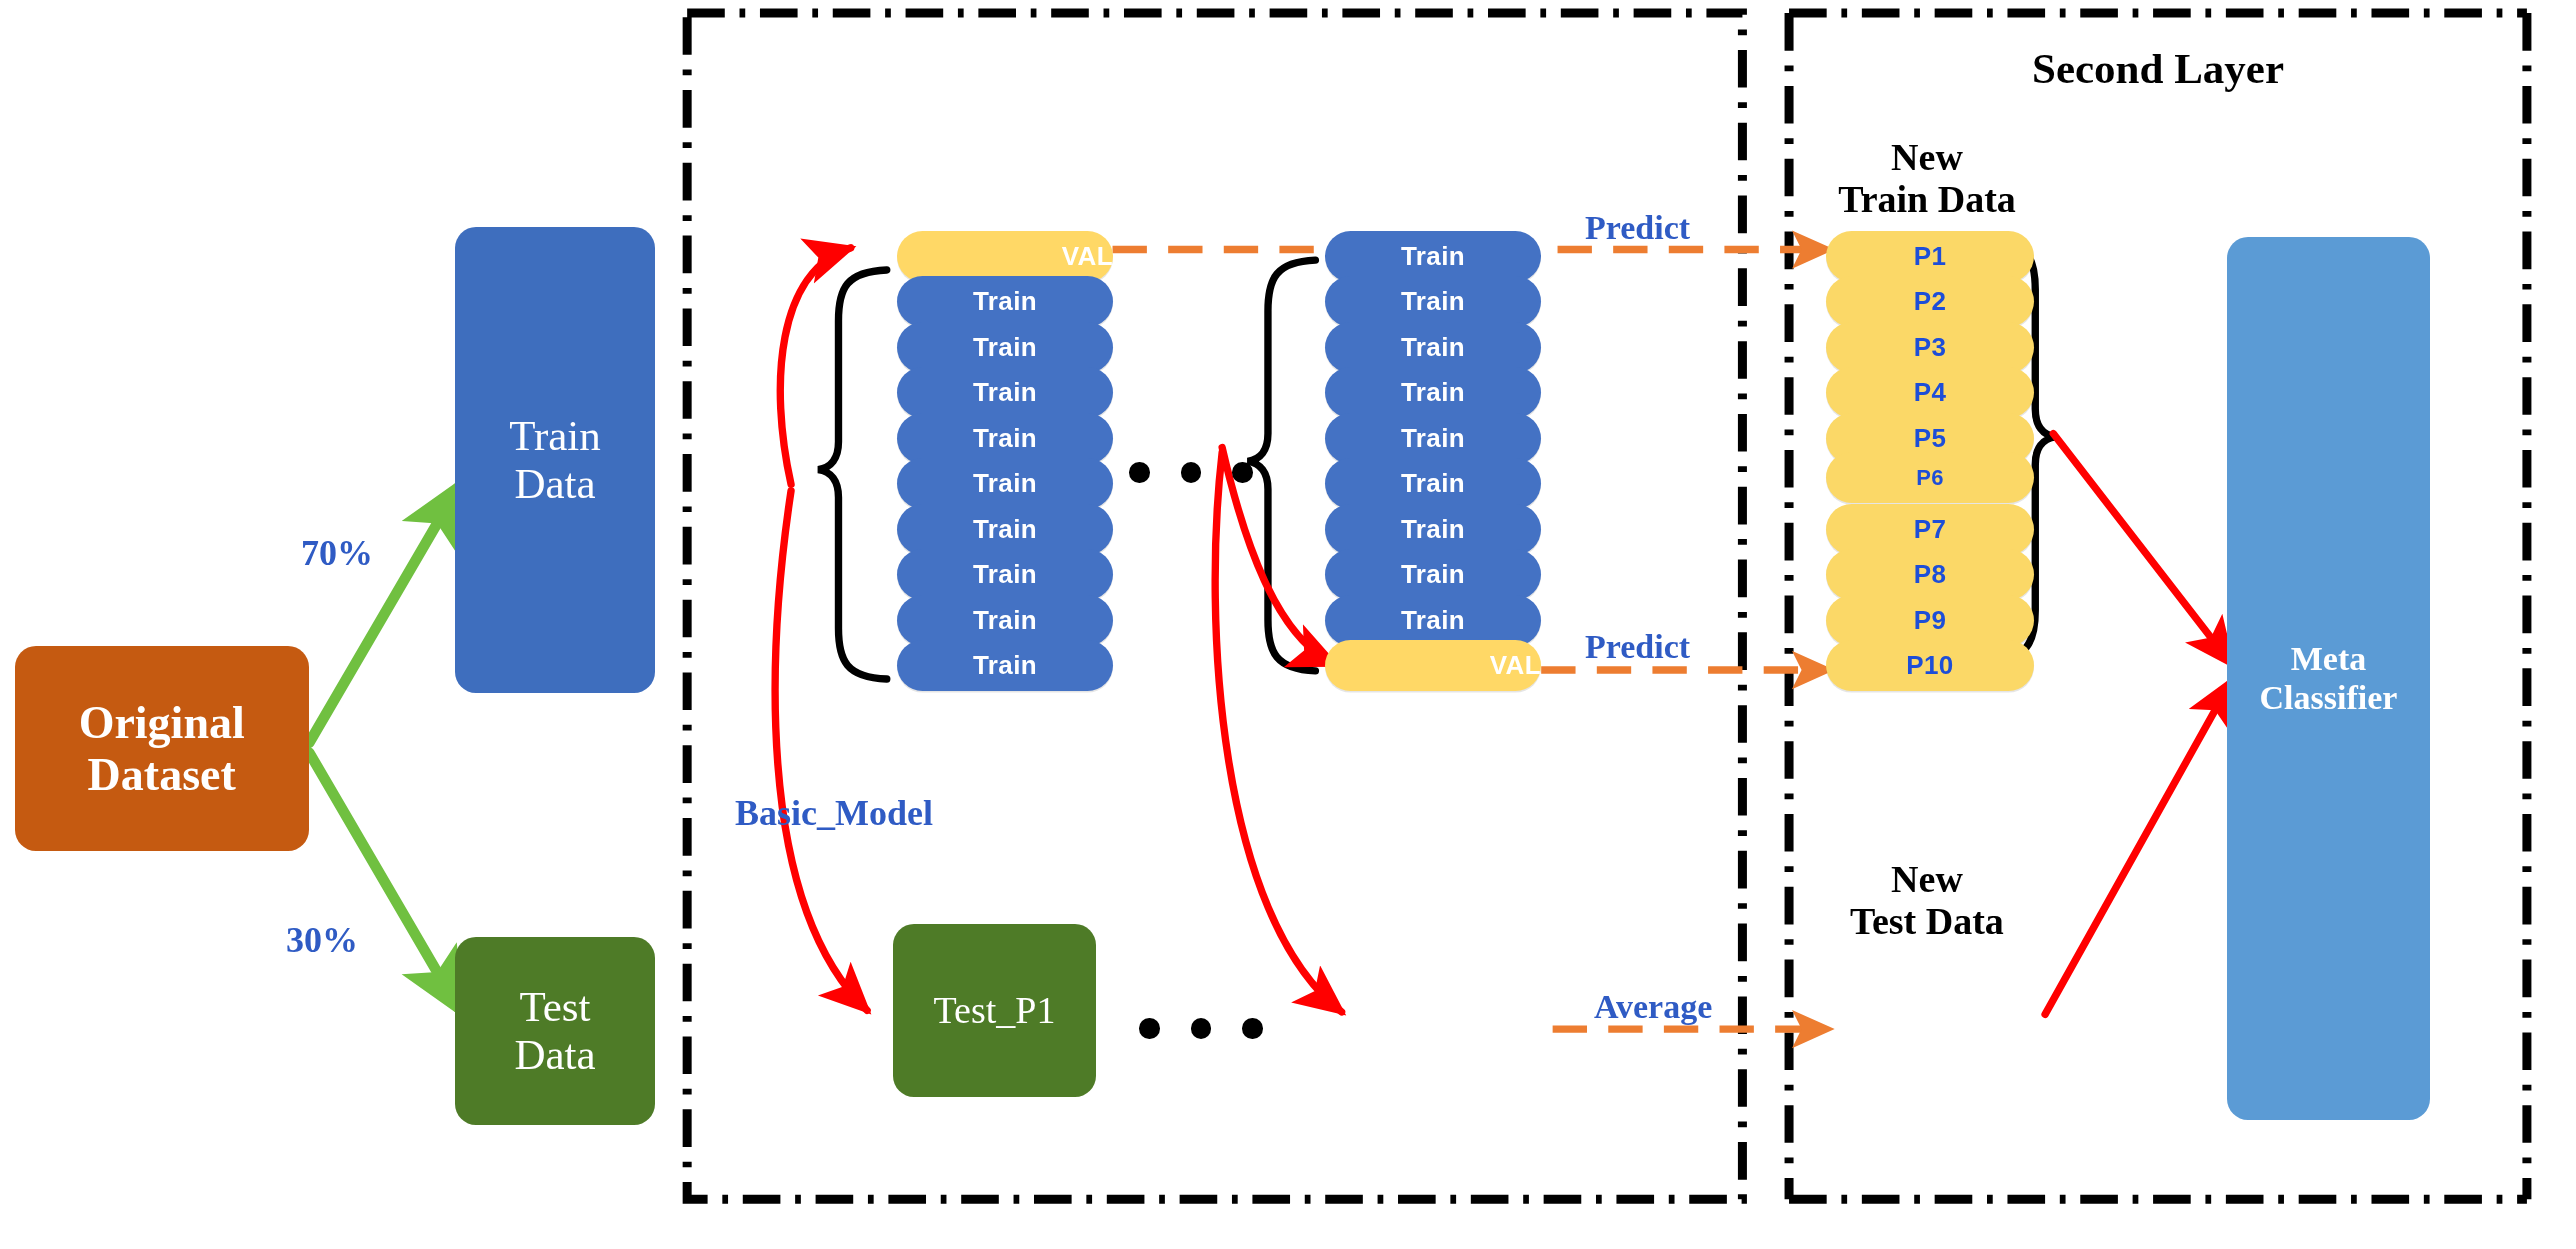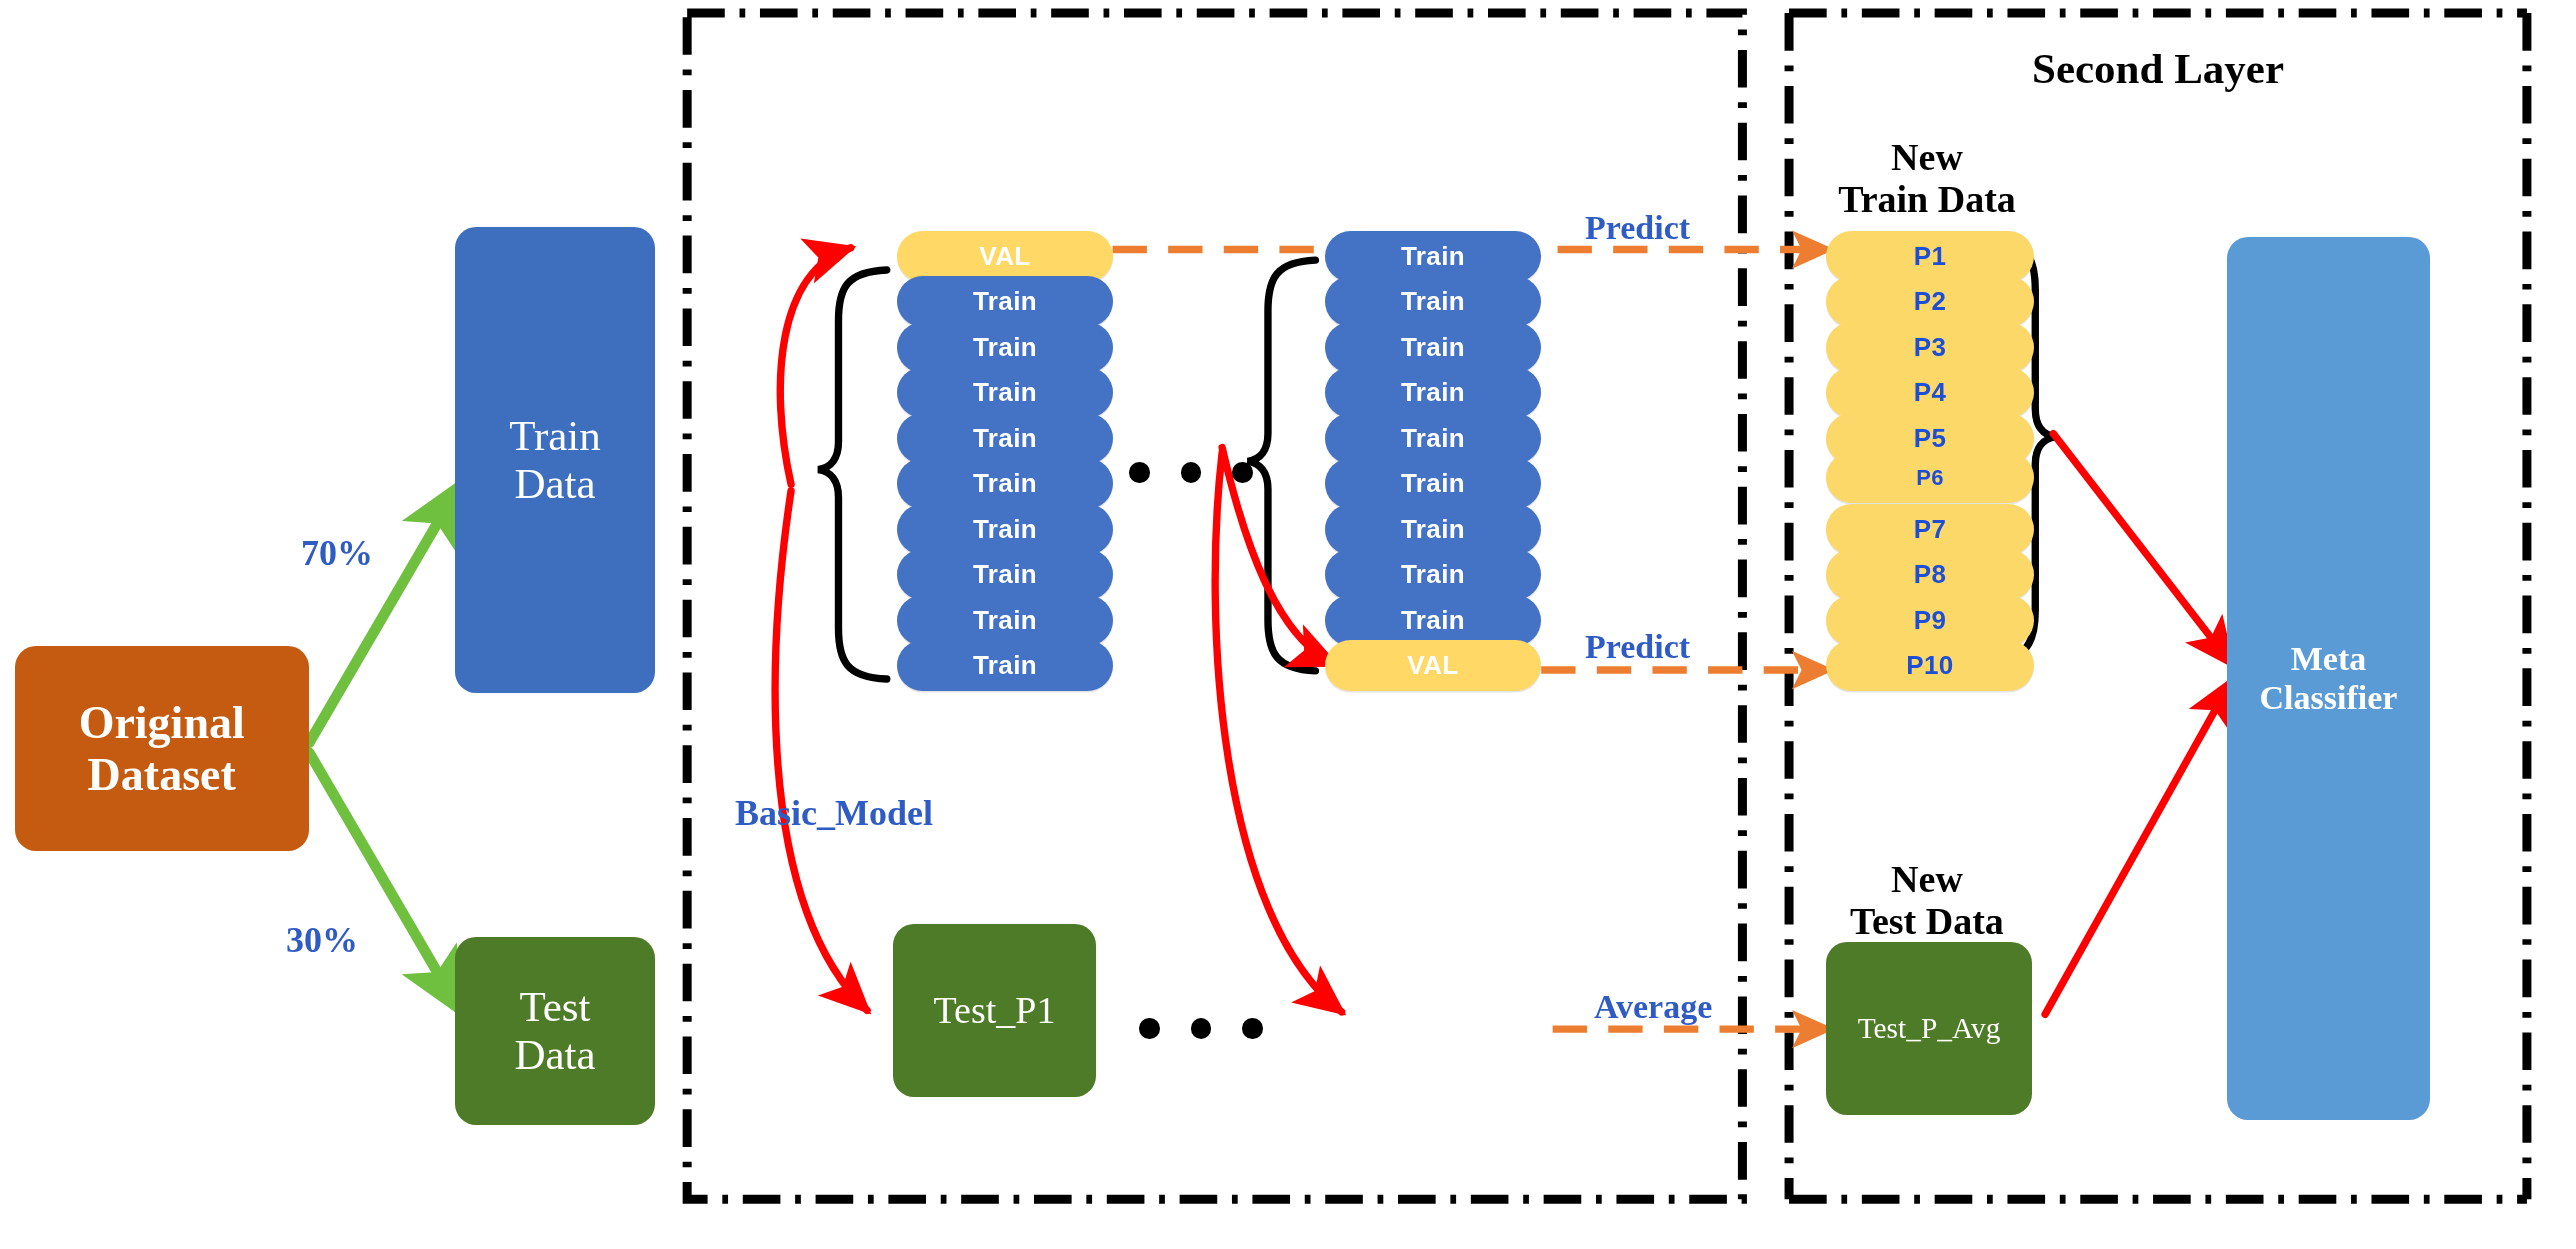--- a/index.html
+++ b/index.html
@@ -20,21 +20,21 @@
   .box.orange{background:#C55A11;}
   .box.blue  {background:#3E6EBE;}
   .box.green {background:#4E7B27;}
   .box.lblue {background:#5B9BD5;}
 
   
   .pill{position:absolute;border-radius:817px;display:flex;align-items:center;
         justify-content:center;font-family:"Liberation Sans",sans-serif;font-weight:bold;
         letter-spacing:0.4px;box-shadow:0 1.6px 0 rgba(0,0,0,.10);}
   .pill.train{background:#4472C4;color:#ffffff;}
-  .pill.val  {background:#FFD866;color:#ffffff;}
+  .pill.val  {background:#FFD866;color:#ffffff;justify-content:flex-end;}
   .pill.pred {background:#FBD867;color:#1d4ed8;}
 
   
   .lbl{position:absolute;font-family:"Liberation Serif",serif;font-weight:bold;
        color:#2F5BC4;white-space:nowrap;}
   .hdr{position:absolute;font-family:"Liberation Serif",serif;font-weight:bold;
        color:#000000;text-align:center;white-space:nowrap;line-height:1.1;}
 
   
   .dots{position:absolute;display:flex;align-items:center;}
@@ -259,23 +259,20 @@
         <span>P9</span>
       </div>
       <div class="pill pred" style="left: 0px; top: 409px; width: 208px; height: 51px; font-size: 26px;">
         <span>P10</span>
       </div>
     </div>
 
   <div class="hdr" style="left:1796px;top:859px;width:262px;font-size:38px;white-space:pre-line;">New
 Test Data</div>
 
-  <div class="box green" style="left:1826px;top:942px;width:206px;height:173px;font-size:29.4px;">
-    <span>Test_P_Avg</span>
-  </div>
 
   <div class="box lblue" style="left:2227px;top:237px;width:203px;height:883px;font-size:34px;
               font-weight:bold;flex-direction:column;">
     <span style="white-space:pre-line;">Meta
 Classifier</span>
   </div>
 
 </div>
 
 

